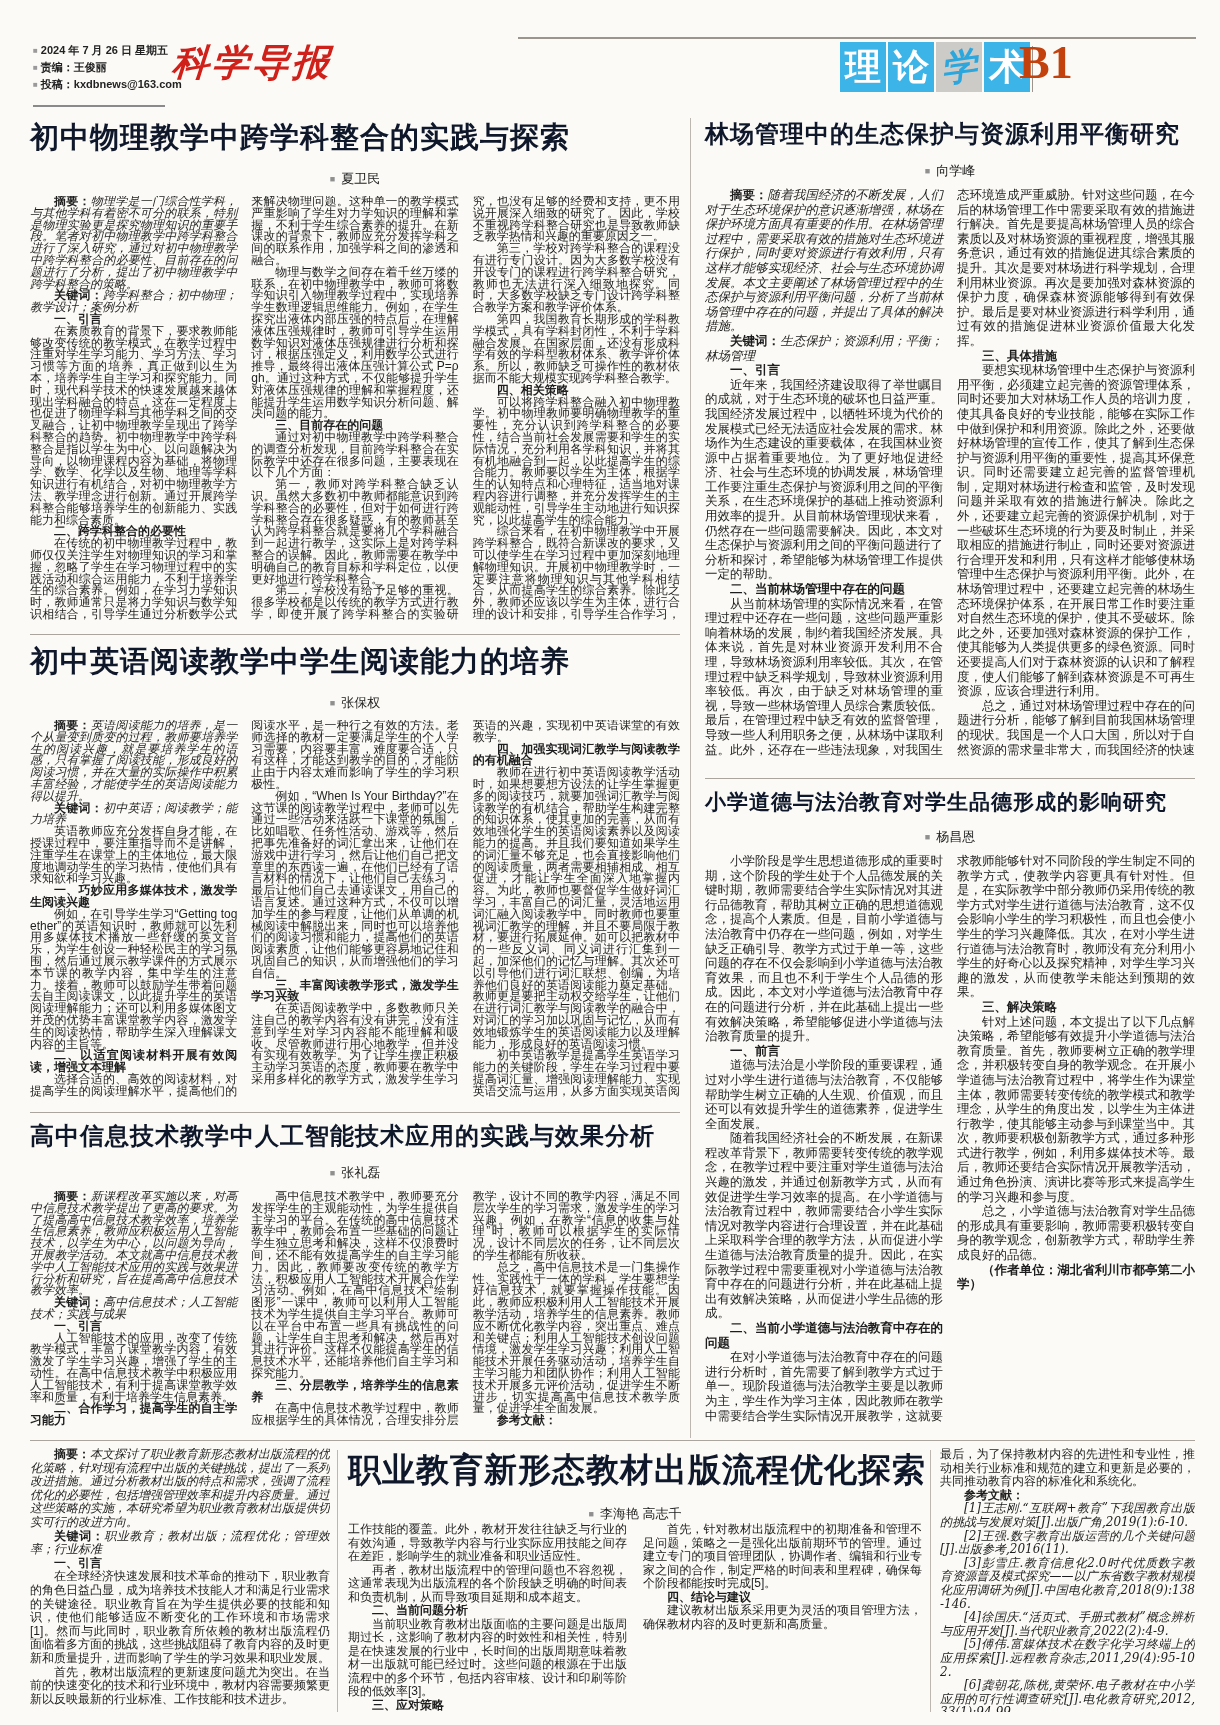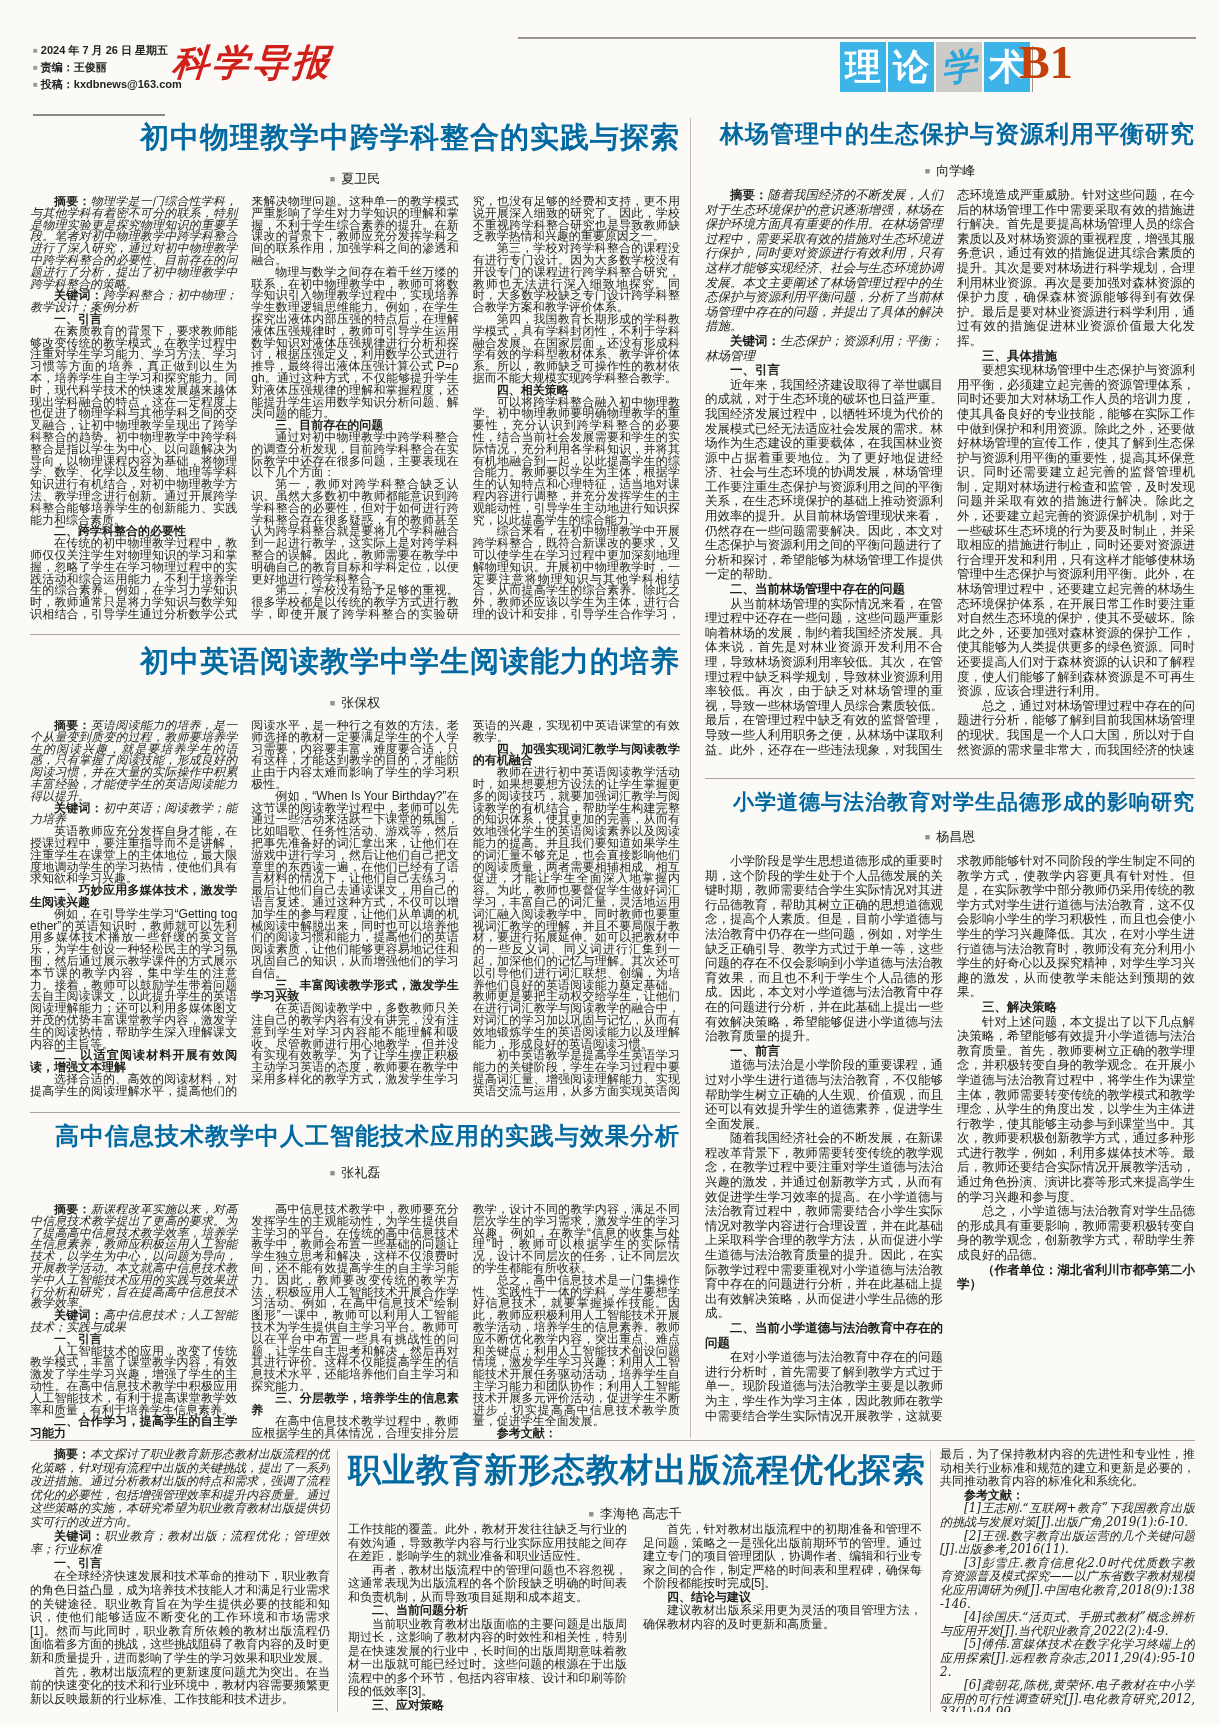--- a/index.html
+++ b/index.html
@@ -4,39 +4,39 @@
 <style>
   html,body{margin:0;padding:0}
   body{
     width:1220px;height:1725px;position:relative;overflow:hidden;
     background:#fbfaf6;color:#1d1d1d;
     font-family:"Liberation Sans","DejaVu Sans",sans-serif;
   }
   .abs{position:absolute}
   
   .mast-info{left:33px;top:42px;width:132px;font-size:11px;font-weight:bold;line-height:16px;
-    border-bottom:2px solid #8a8a8a;padding-bottom:21px;color:#222;white-space:nowrap}
+    border-bottom:2px solid #8a8a8a;padding-bottom:12px;color:#222;white-space:nowrap}
   .mast-info .row{display:block}
   .mast-info .sq{color:#9a9a9a;font-size:8px;margin-right:3px;vertical-align:1px}
   .logo{left:172px;top:38px;font-family:"DejaVu Serif",serif;font-style:italic;font-weight:bold;
     font-size:37px;color:#cf201a;letter-spacing:3px;transform:skewX(-4deg)}
   .topline{left:518px;top:37px;width:678px;height:2px;background:#9a958d}
   .tiles{left:840px;top:42px;display:flex;gap:2px}
   .tile{width:46px;height:50px;background:#3cb4e8;color:#fff;font-weight:bold;font-size:36px;
     display:flex;align-items:center;justify-content:center}
   .tile.gray{background:#cccbc8;color:#2ba7dd;font-family:"DejaVu Serif",serif;font-style:italic;
     transform:none}
   .tile.gray span{display:block;transform:rotate(-8deg)}
   .bsep{left:1032px;top:46px;width:1px;height:46px;background:#9a958d}
   .pageno{left:1019px;top:36px;font-family:Liberation Serif, serif;font-weight:bold;font-size:46px;color:#c2410c}
   
   .hrule{height:1px;background:#aba69d}
   .vrule{width:1px;background:#bdb8af}
   
-  .art-title{font-weight:bold;text-align:right;color:#0369a1;letter-spacing:1px;white-space:nowrap}
+  .art-title{font-weight:bold;text-align:left;color:#0f172a;letter-spacing:1px;white-space:nowrap}
   .byline{text-align:center;font-size:13px;color:#222;margin-top:12px}
   .byline .sq{color:#8f8f8f;font-size:9px;margin-right:6px;vertical-align:1px}
   .cols{text-align:justify;overflow:hidden;column-fill:auto}
   .c3{column-count:3;column-gap:14px;font-size:12px;line-height:11.8px}
   .c2r{column-count:2;column-gap:14px;font-size:12.5px;line-height:14.6px}
   .c2m{column-count:2;column-gap:16px;font-size:12px;line-height:13.5px}
   .c1{font-size:12px;line-height:13.6px;text-align:justify;overflow:hidden}
   .cols p,.c1 p{margin:0;text-indent:2em;word-break:break-all}
   .it-h{font-weight:bold}
   .it-abs,.it-kw,.it-ref{font-family:"DejaVu Serif",serif;font-style:italic}
@@ -115,21 +115,21 @@
       <p class="it-p">在英语阅读教学中，多数教师只关注自己的教学内容有没有讲完，没有注意到学生对学习内容能不能理解和吸收。尽管教师进行用心地教学，但并没有实现有效教学。为了让学生摆正积极主动学习英语的态度，教师要在教学中采用多样化的教学方式，激发学生学习英语的兴趣，实现初中英语课堂的有效教学。</p>
       <p class="it-h">四、加强实现词汇教学与阅读教学的有机融合</p>
       <p class="it-p">教师在进行初中英语阅读教学活动时，如果想要想方设法的让学生掌握更多的阅读技巧，就要加强词汇教学与阅读教学的有机结合，帮助学生构建完整的知识体系，使其更加的完善，从而有效地强化学生的英语阅读素养以及阅读能力的提高。并且我们要知道如果学生的词汇量不够充足，也会直接影响他们的阅读质量，两者需要相辅相成、相互促进，才能让学生全面深入地掌握内容。为此，教师也要督促学生做好词汇学习，丰富自己的词汇量，灵活地运用词汇融入阅读教学中。同时教师也要重视词汇教学的理解，并且不要局限于教材，要进行拓展延伸。如可以把教材中的一些反义词、同义词进行汇集到一起，加深他们的记忆与理解。其次还可以引导他们进行词汇联想、创编，为培养他们良好的英语阅读能力奠定基础。教师更是要把主动权交给学生，让他们在进行词汇教学与阅读教学的融合中，对词汇的学习加以巩固与记忆，从而有效地锻炼学生的英语阅读能力以及理解能力，形成良好的英语阅读习惯。</p>
       <p class="it-p">初中英语教学是提高学生英语学习能力的关键阶段，学生在学习过程中要提高词汇量、增强阅读理解能力、实现英语交流与运用，从多方面实现英语阅读的有效学习。教师在教学过程中要保证学生学习的主体地位，加强对学生的学习指导。教师要将教材内容与教学活动相结合，实现学生的全面发展，实现初中英语阅读课堂的有效教学。</p>
     </div>
 </section>
 
 <section class="abs" style="left:30px;top:1120px;width:650px;height:315px">
   <div class="art-title" style="font-size:24px">高中信息技术教学中人工智能技术应用的实践与效果分析</div>
   <div class="byline"><span class="sq">■</span><span>张礼磊</span></div>
-  <div class="cols c3" style="height:244px;margin-top:22px">
+  <div class="cols c3" style="height:244px;margin-top:9px">
       <p class="it-abs"><b>摘要：</b>新课程改革实施以来，对高中信息技术教学提出了更高的要求。为了提高高中信息技术教学效率，培养学生信息素养，教师应积极运用人工智能技术，以学生为中心，以问题为导向，开展教学活动。本文就高中信息技术教学中人工智能技术应用的实践与效果进行分析和研究，旨在提高高中信息技术教学效率。</p>
       <p class="it-kw"><b>关键词：</b>高中信息技术；人工智能技术；实践与成果</p>
       <p class="it-h">一、引言</p>
       <p class="it-p">人工智能技术的应用，改变了传统教学模式，丰富了课堂教学内容，有效激发了学生学习兴趣，增强了学生的主动性。在高中信息技术教学中积极应用人工智能技术，有利于提高课堂教学效率和质量，有利于培养学生信息素养。</p>
       <p class="it-h">二、合作学习，提高学生的自主学习能力</p>
       <p class="it-p">高中信息技术教学中，教师要充分发挥学生的主观能动性，为学生提供自主学习的平台。在传统的高中信息技术教学中，教师会布置一些基础的问题让学生独立思考和解决，这样不仅浪费时间，还不能有效提高学生的自主学习能力。因此，教师要改变传统的教学方法，积极应用人工智能技术开展合作学习活动。例如，在高中信息技术“绘制图形”一课中，教师可以利用人工智能技术为学生提供自主学习平台。教师可以在平台中布置一些具有挑战性的问题，让学生自主思考和解决，然后再对其进行评价。这样不仅能提高学生的信息技术水平，还能培养他们自主学习和探究能力。</p>
       <p class="it-h">三、分层教学，培养学生的信息素养</p>
       <p class="it-p">在高中信息技术教学过程中，教师应根据学生的具体情况，合理安排分层教学，设计不同的教学内容，满足不同层次学生的学习需求，激发学生的学习兴趣。例如，在教学“信息的收集与处理”时，教师可以根据学生的实际情况，设计不同层次的任务，让不同层次的学生都能有所收获。</p>
       <p class="it-p">总之，高中信息技术是一门集操作性、实践性于一体的学科，学生要想学好信息技术，就要掌握操作技能。因此，教师应积极利用人工智能技术开展教学活动，培养学生的信息素养。教师应不断优化教学内容，突出重点、难点和关键点；利用人工智能技术创设问题情境，激发学生学习兴趣；利用人工智能技术开展任务驱动活动，培养学生自主学习能力和团队协作；利用人工智能技术开展多元评价活动，促进学生不断进步，切实提高高中信息技术教学质量，促进学生全面发展。</p>
       <p class="it-refh">参考文献：</p>

